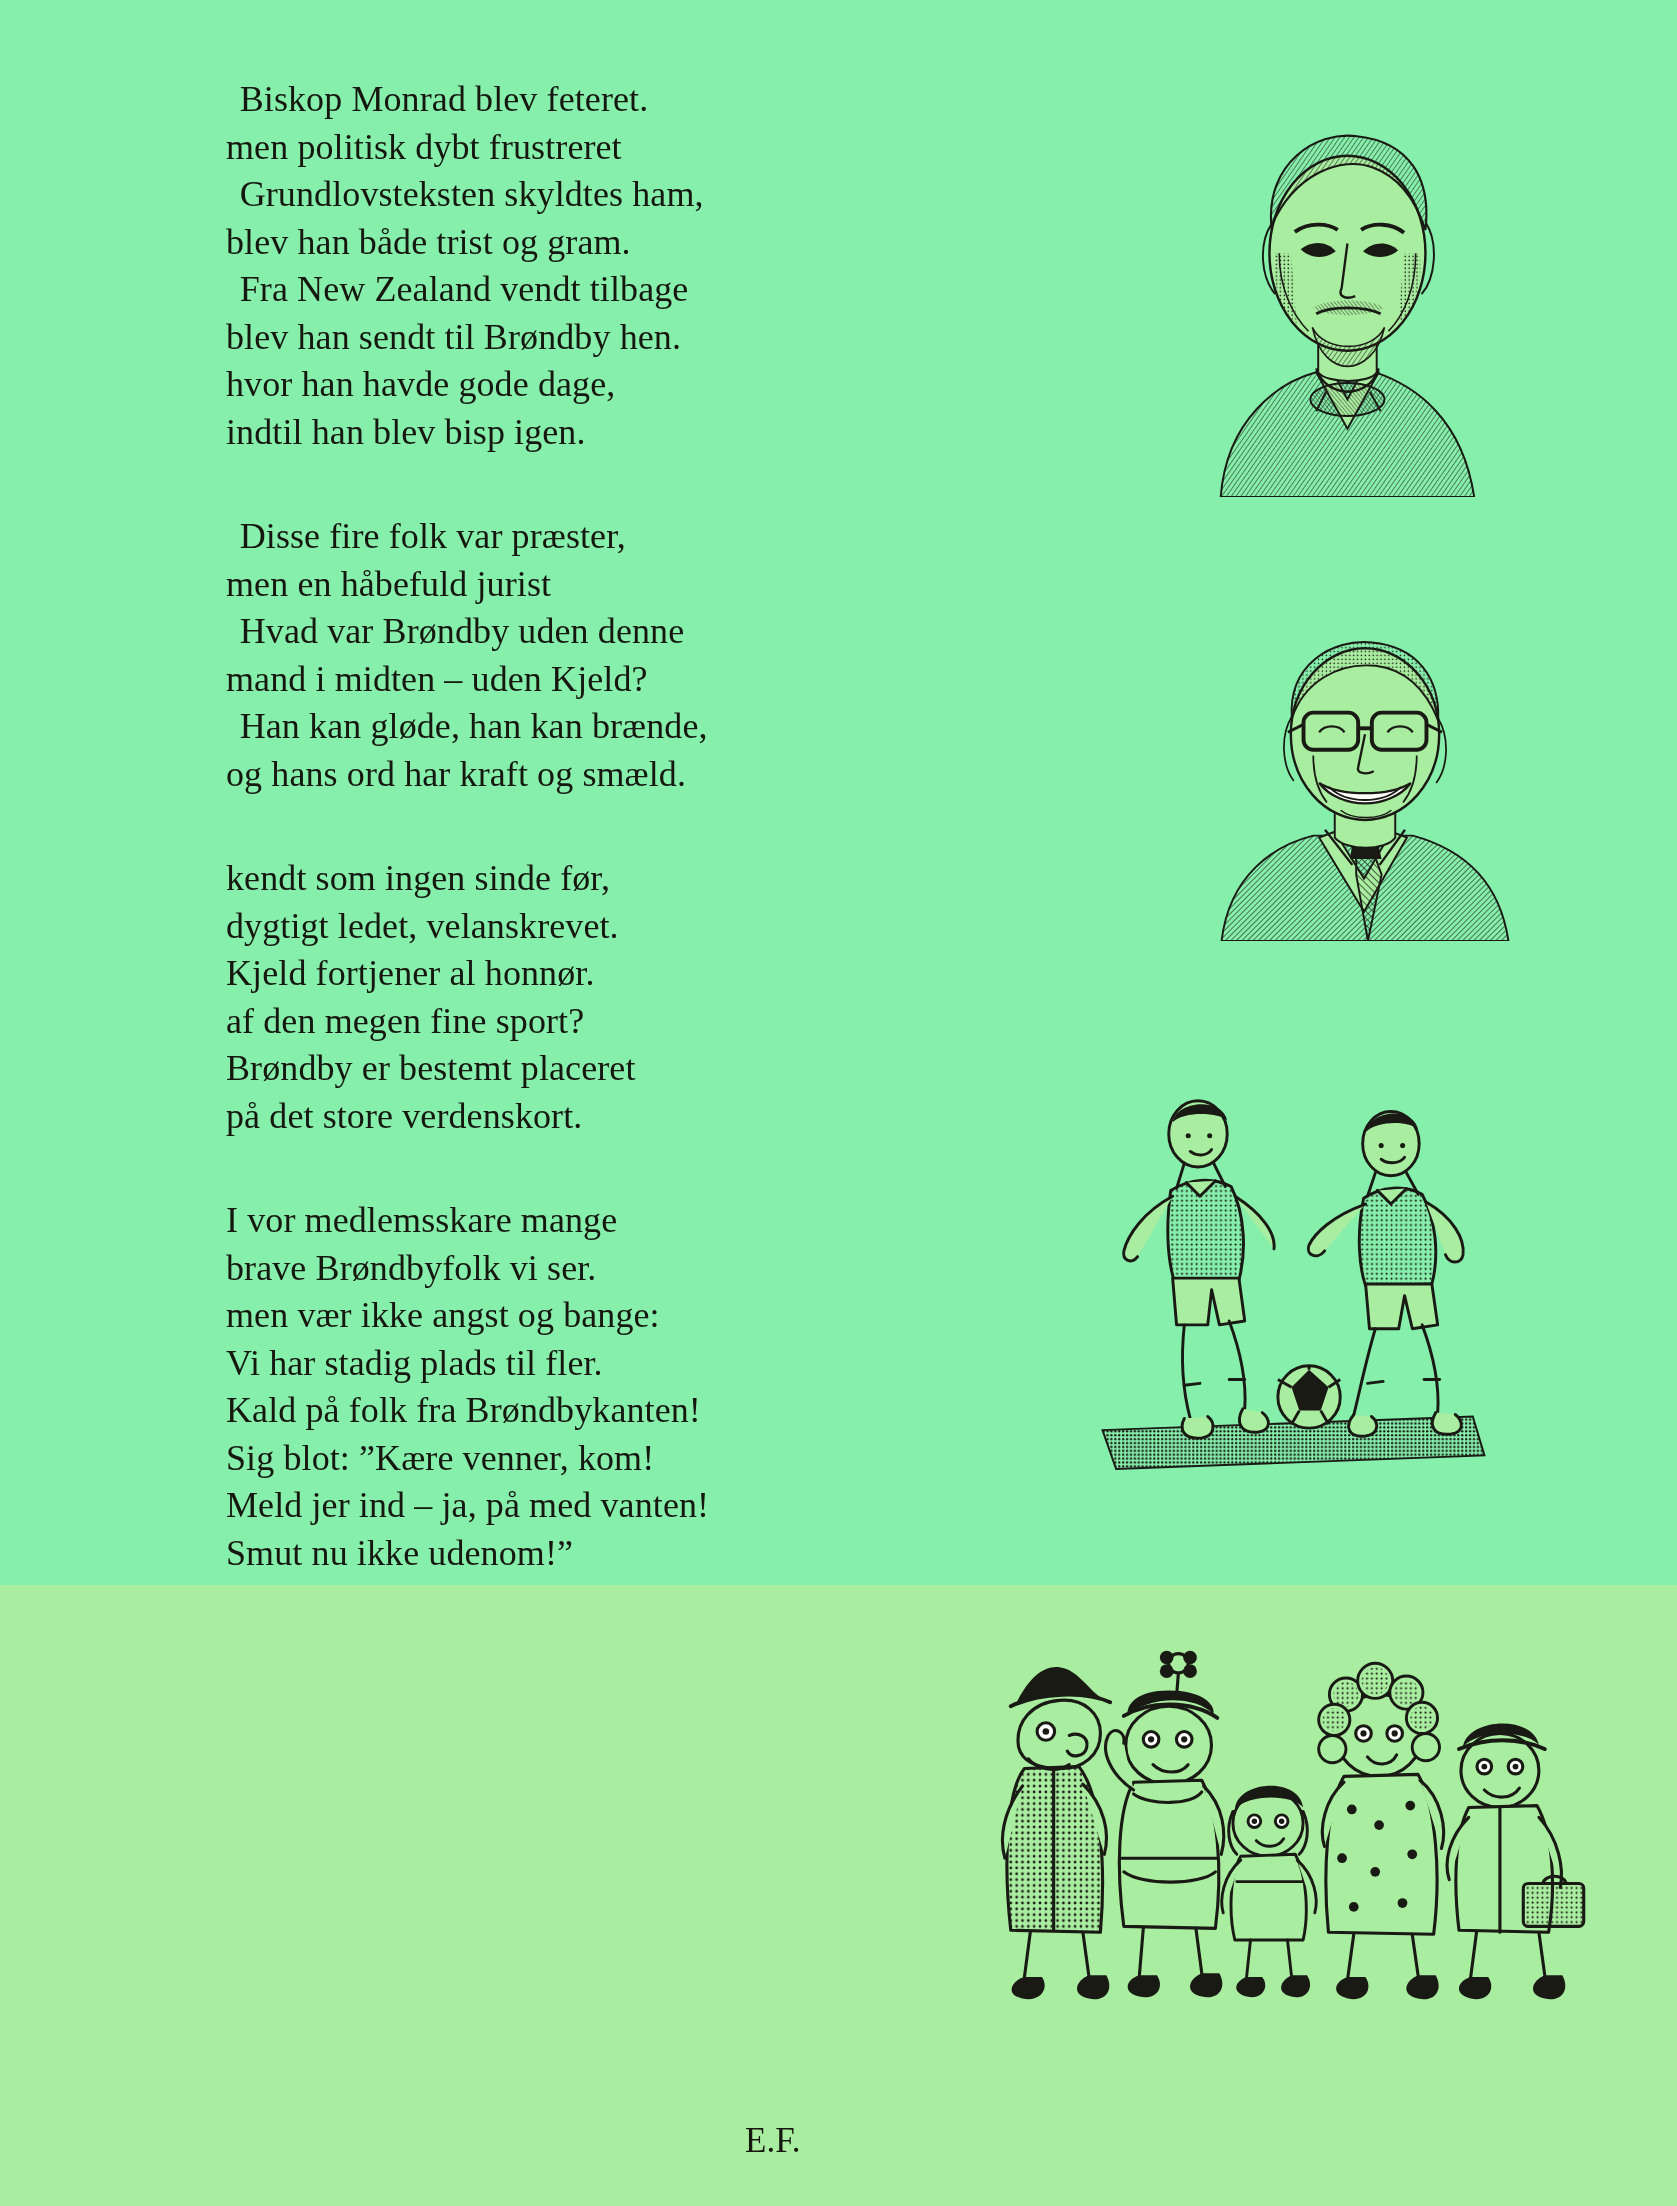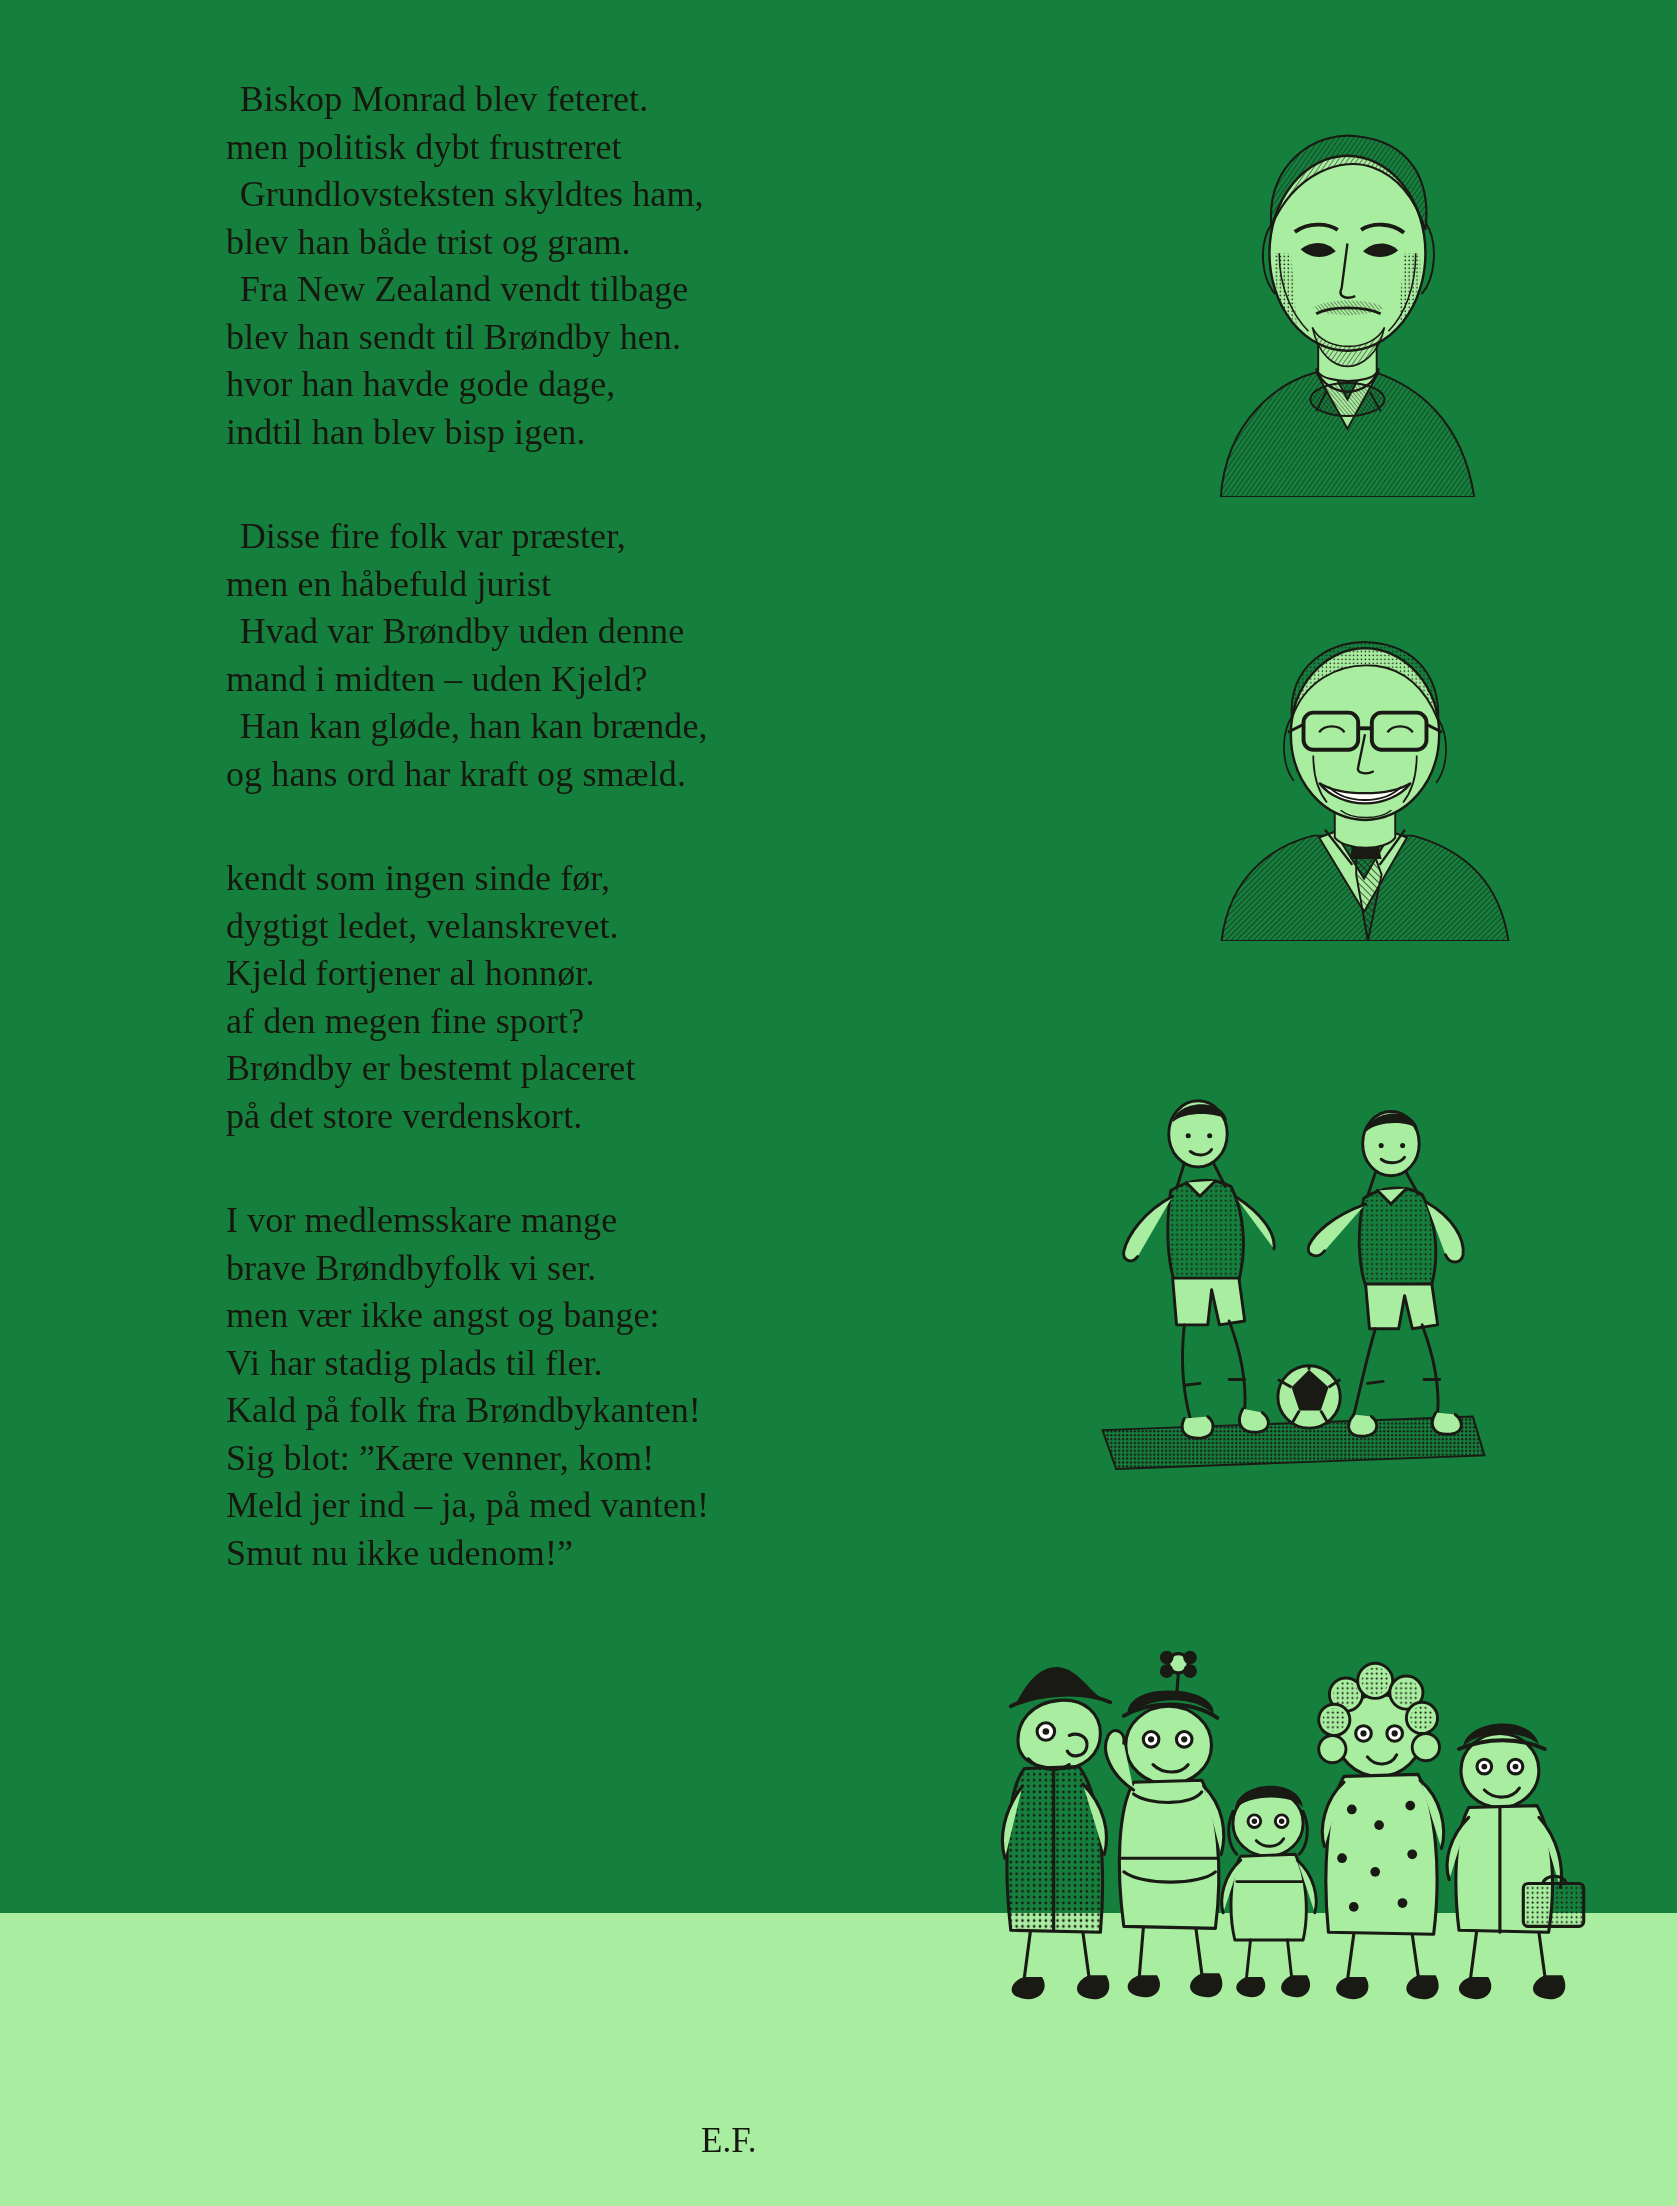--- a/index.html
+++ b/index.html
@@ -10,22 +10,22 @@
     width: 1677px;
     height: 2207px;
     background: #a9eda0;
     font-family: "Liberation Serif", serif;
     overflow: hidden;
     position: relative;
   }
   .page {
     position: relative;
     width: 1677px;
-    height: 1913px;
-    background: #15803d;
+    height: 1585px;
+    background: #86efac;
   }
   
   .poem-column {
     position: absolute;
     left: 226px;
     top: 76px;
     width: 683px;
   }
   .stanza {
     margin: 0 0 57px 0;
@@ -35,21 +35,21 @@
     line-height: 1.32;
     color: #16170f;
     white-space: pre;
     letter-spacing: 0.1px;
   }
   .indent {
     padding-left: 13.7px;
   }
   .signature {
     position: absolute;
-    left: 701px;
+    left: 745px;
     top: 2121px;
     font-size: 35px;
     color: #16170f;
     text-align: right;
   }
   
   .illus {
     position: absolute;
   }
   .illus svg {

